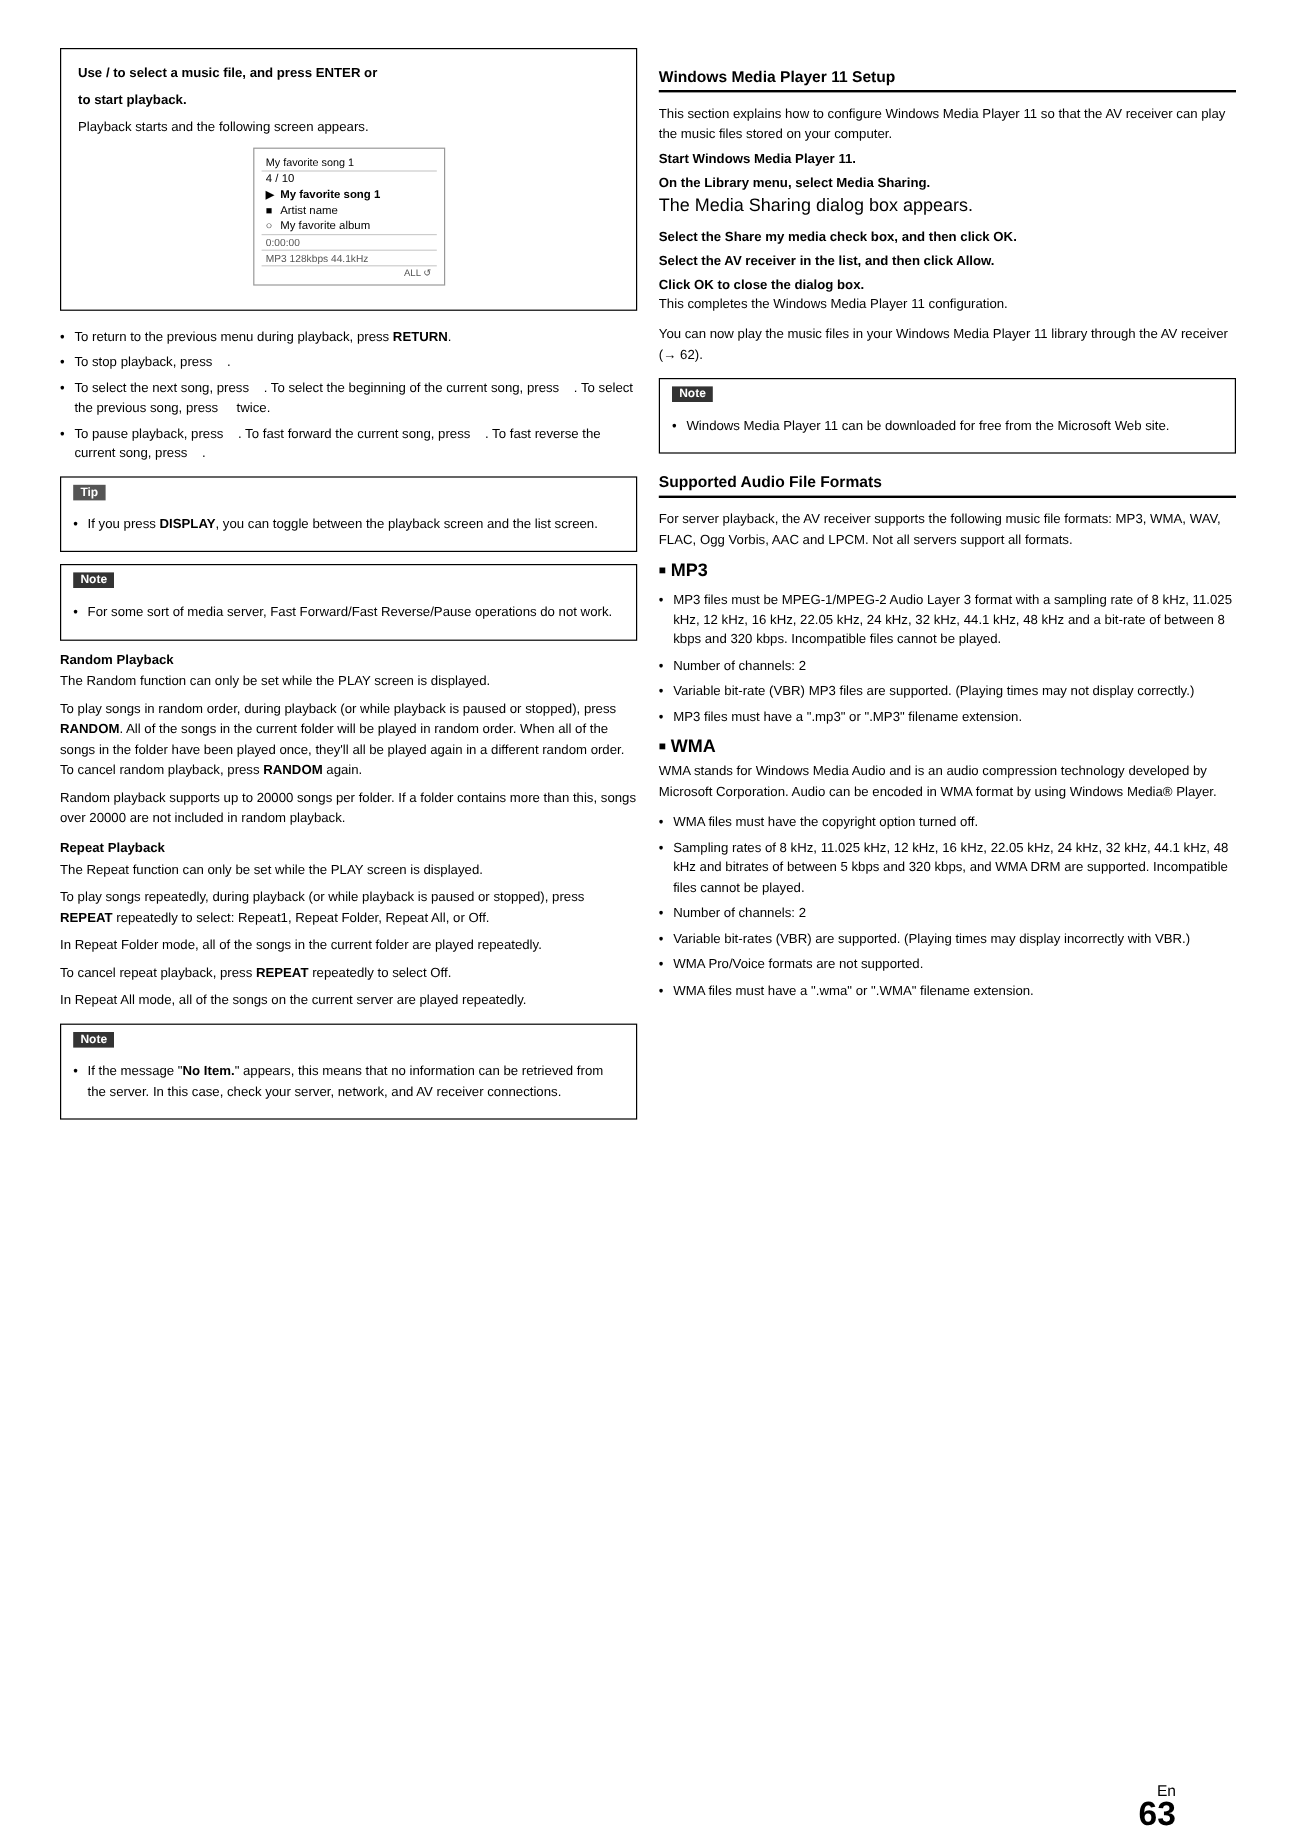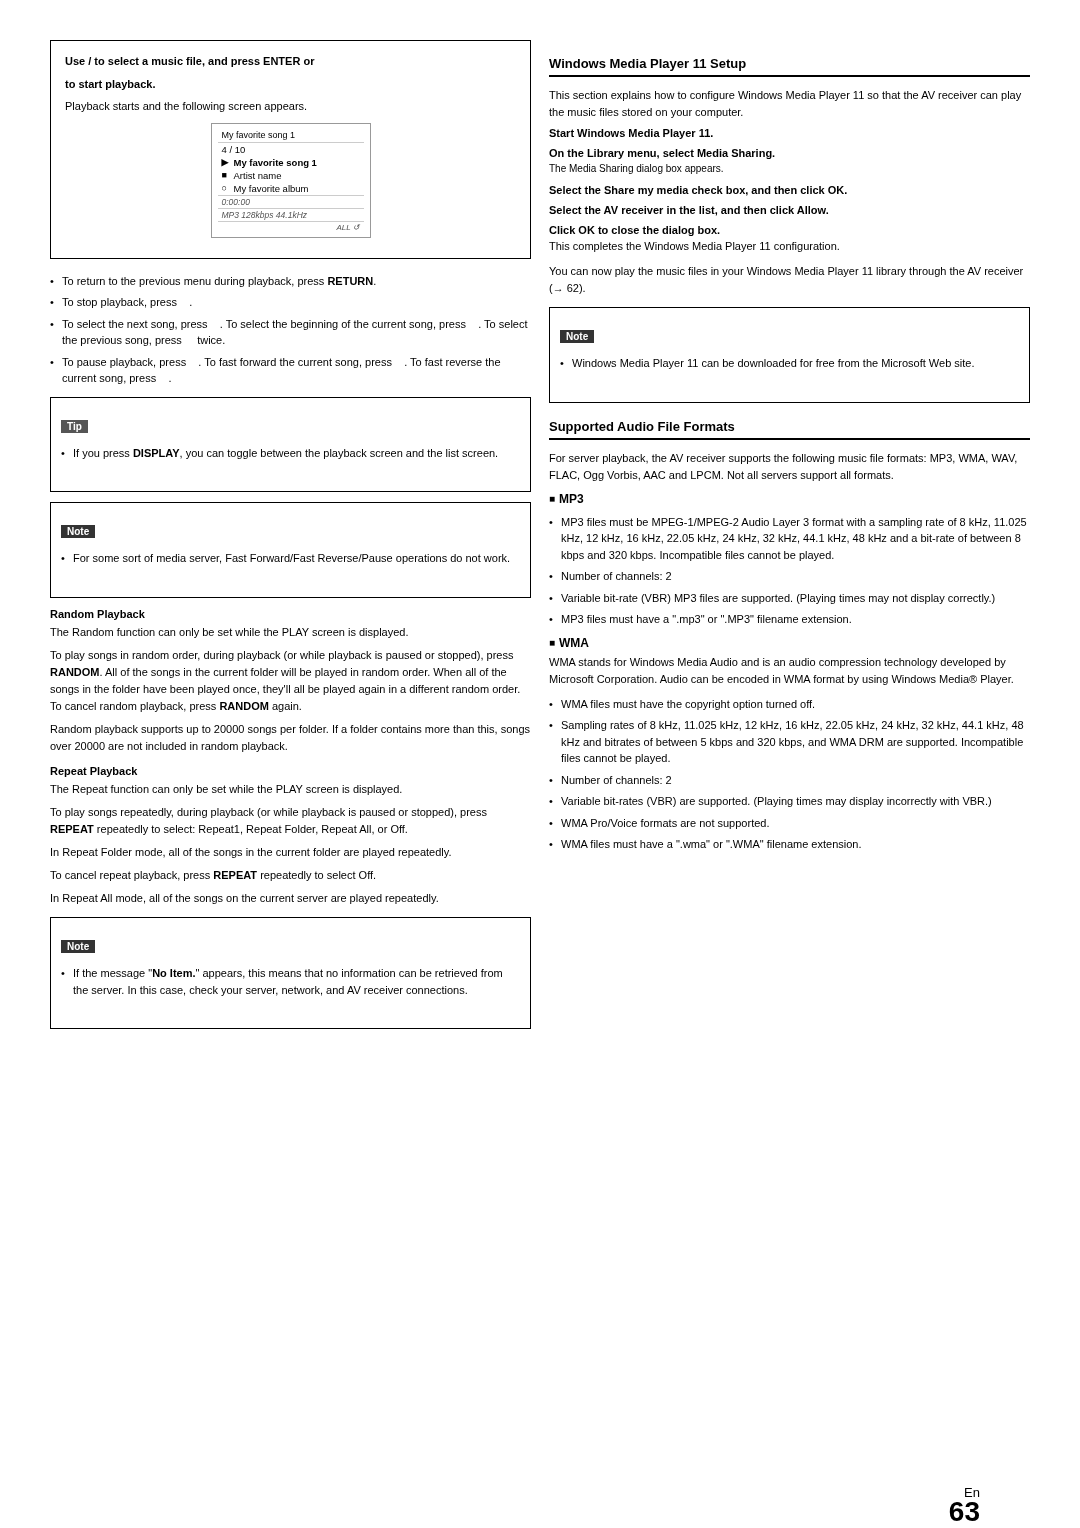--- a/index.html
+++ b/index.html
@@ -60,21 +60,20 @@
     }
     .screen-mockup .row .icon {
       width: 8px;
       font-size: 9px;
     }
     .screen-mockup .footer-row {
       border-top: 1px solid #ccc;
       padding: 1px 4px;
       font-size: 8.5px;
       color: #555;
-      font-style: italic;
     }
     .screen-mockup .align-right {
       text-align: right;
       font-size: 8px;
       color: #555;
     }
     ul.bullet-list {
       list-style: none;
       padding: 0;
       margin: 8px 0;
@@ -86,21 +85,21 @@
       font-size: 11px;
       line-height: 1.5;
     }
     ul.bullet-list li::before {
       content: "•";
       position: absolute;
       left: 0;
     }
     .tip-box, .note-box {
       border: 1px solid #000;
-      padding: 22px 10px;
+      padding: 6px 10px;
       margin: 10px 0;
     }
     .tip-box .label, .note-box .label {
       font-size: 10px;
       font-weight: bold;
       background: #555;
       color: #fff;
       display: inline-block;
       padding: 1px 6px;
       margin-bottom: 4px;
@@ -130,27 +129,27 @@
     .step-item {
       margin-bottom: 8px;
     }
     .step-item .step-bold {
       font-weight: bold;
       font-size: 11px;
       display: block;
       margin-bottom: 2px;
     }
     .step-item .step-body {
-      font-size: 10px;
+      font-size: 15px;
       line-height: 1.5;
       margin-left: 0;
     }
     .mp3-wma-heading {
       font-weight: bold;
-      font-size: 12px;
+      font-size: 15px;
       margin: 8px 0 4px 0;
       display: flex;
       align-items: center;
       gap: 4px;
     }
     .mp3-wma-heading::before {
       content: "■";
       font-size: 10px;
     }
     .page-number-area {

